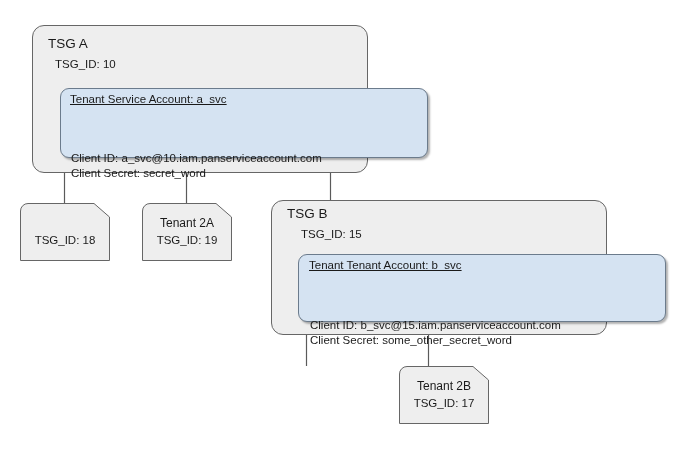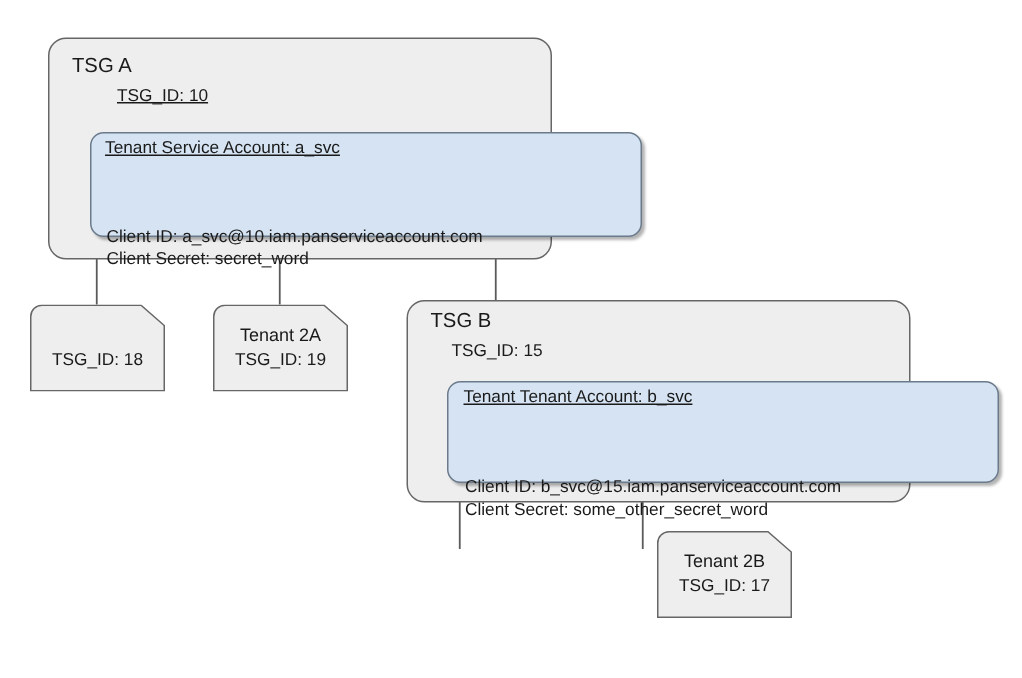--- a/index.html
+++ b/index.html
@@ -133,21 +133,21 @@
 
     <path d="M 330.5 172 L 330.5 200" stroke="#5a5a5a" stroke-width="1.2" fill="none"></path>
 
     <path d="M 306.5 334 L 306.5 366" stroke="#5a5a5a" stroke-width="1.2" fill="none"></path>
 
     <path d="M 428.5 334 L 428.5 366" stroke="#5a5a5a" stroke-width="1.2" fill="none"></path>
   </svg>
 
   <div class="tsg-box" style="left:32px; top:25px; width:336px; height:148px;"></div>
   <div class="tsg-title" style="left:48px; top:36px;">TSG A</div>
-  <div class="tsg-sub" style="left:78px; top:58px;text-decoration:underline;">TSG_ID: 10</div>
+  <div class="tsg-sub" style="left:55px; top:58px;">TSG_ID: 10</div>
 
   <div class="tsa-box" style="left:60px; top:88px; width:368px; height:70px;"></div>
   <div class="tsa-title" style="left:70px; top:93px;">Tenant Service Account: a_svc</div>
   <div class="tsa-line" style="left:71px; top:117px;">Client ID: a_svc@10.iam.panserviceaccount.com</div>
   <div class="tsa-line" style="left:71px; top:132px;">Client Secret: secret_word</div>
 
   <div class="tsg-box" style="left:271px; top:200px; width:336px; height:135px;"></div>
   <div class="tsg-title" style="left:287px; top:206px;">TSG B</div>
   <div class="tsg-sub" style="left:301px; top:228px;">TSG_ID: 15</div>
 
@@ -165,21 +165,21 @@
 
   <div class="tenant-box" style="left:142px; top:203px;">
     <svg class="tenant-shape" viewBox="0 0 90 58" width="90" height="58">
       <path d="M 8 0.5 L 74 0.5 L 89.5 14 L 89.5 57.5 L 0.5 57.5 L 0.5 8 A 7.5 7.5 0 0 1 8 0.5 Z" fill="#eeeeee" stroke="#666666" stroke-width="1"></path>
     </svg>
     <div class="tenant-name">Tenant 2A</div>
     <div class="tenant-id">TSG_ID: 19</div>
   </div>
 
 
-  <div class="tenant-box" style="left:399px; top:354px;margin-left:39px;">
+  <div class="tenant-box" style="left:399px; top:366px;">
     <svg class="tenant-shape" viewBox="0 0 90 58" width="90" height="58">
       <path d="M 8 0.5 L 74 0.5 L 89.5 14 L 89.5 57.5 L 0.5 57.5 L 0.5 8 A 7.5 7.5 0 0 1 8 0.5 Z" fill="#eeeeee" stroke="#666666" stroke-width="1"></path>
     </svg>
     <div class="tenant-name">Tenant 2B</div>
     <div class="tenant-id">TSG_ID: 17</div>
   </div>
 
 </div>
 
 </body></html>

